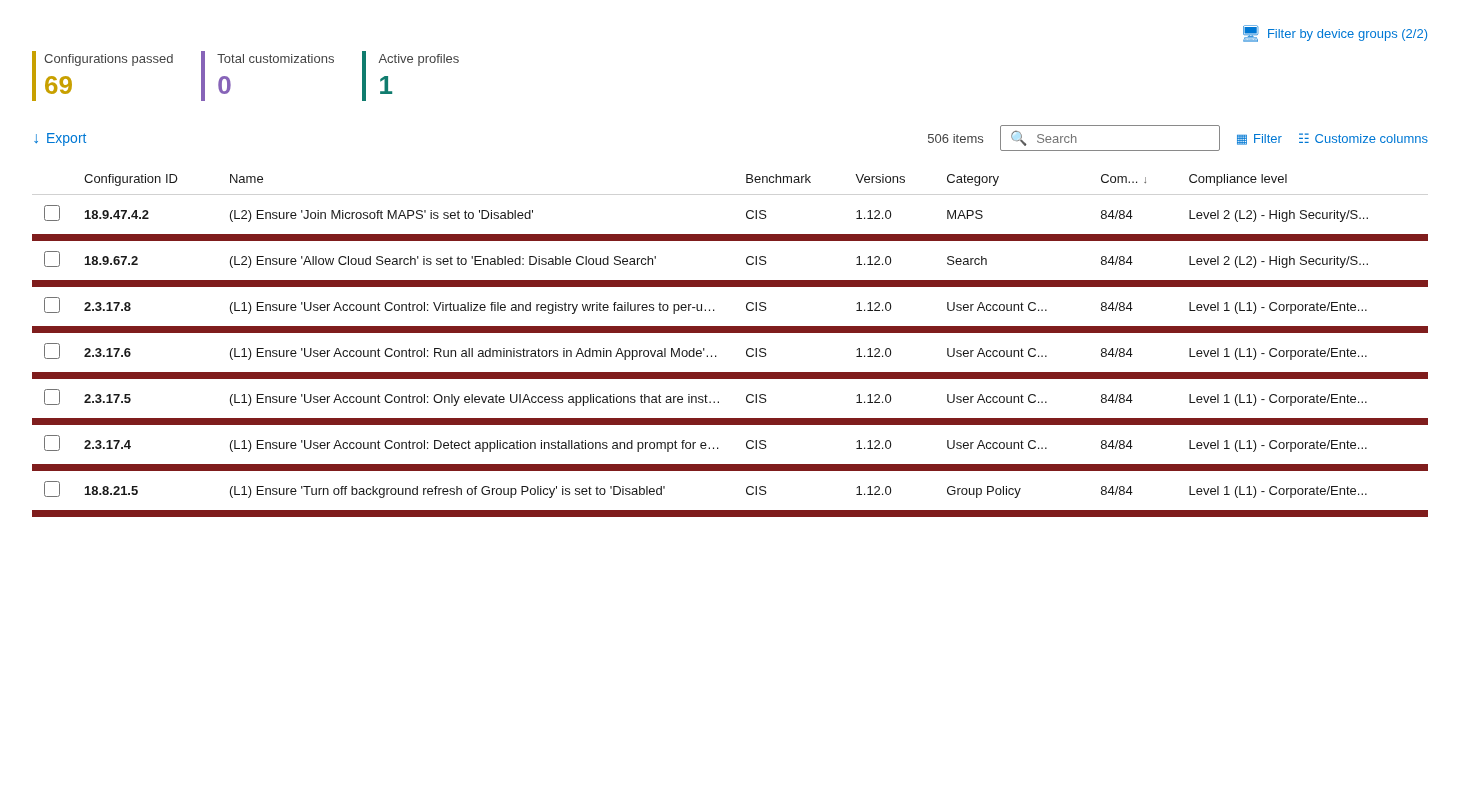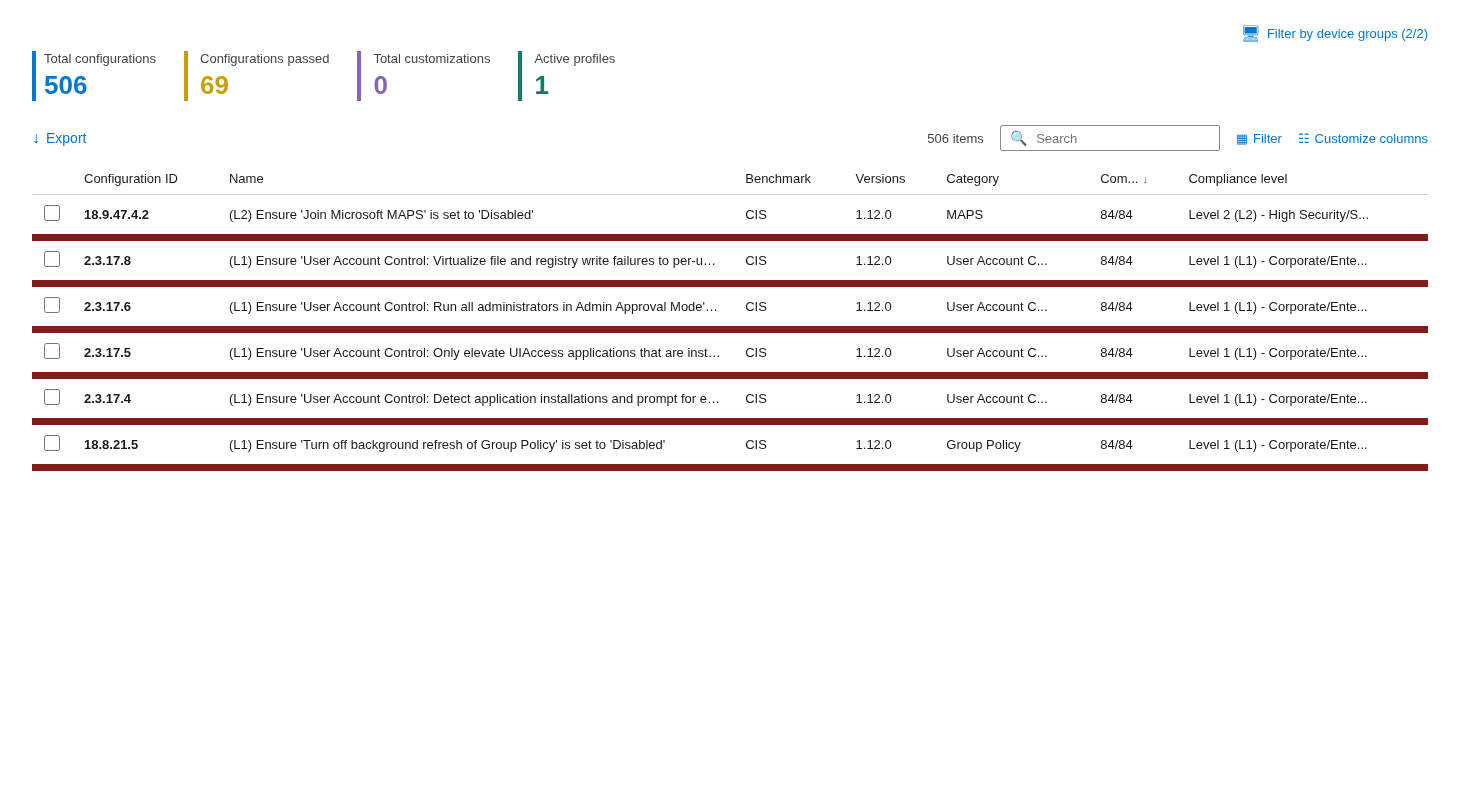--- a/index.html
+++ b/index.html
@@ -56,24 +56,20 @@
 
   <div class="top-bar">
     <button class="filter-device-btn">
       <span class="filter-device-icon">🖥</span>
       <span>Filter by device groups (2/2)</span>
     </button>
   </div>
 
 
   <div class="stats-row">
-    <div class="stat-item stat-blue">
-      <span class="stat-label">Total configurations</span>
-      <span class="stat-value">506</span>
-    </div>
     <div class="stat-item stat-gold">
       <span class="stat-label">Configurations passed</span>
       <span class="stat-value">69</span>
     </div>
     <div class="stat-item stat-purple">
       <span class="stat-label">Total customizations</span>
       <span class="stat-value">0</span>
     </div>
     <div class="stat-item stat-teal">
       <span class="stat-label">Active profiles</span>
@@ -145,20 +141,32 @@
     <td>CIS</td>
     <td>1.12.0</td>
     <td>MAPS</td>
     <td>84/84</td>
     <td>Level 2 (L2) - High Security/S...</td>
   </tr>
         <tr>
     <td class="checkbox-col">
       <input type="checkbox" style="">
     </td>
+    <td class="config-id">18.9.67.2</td>
+    <td class="name-col" title="(L2) Ensure 'Allow Cloud Search' is set to 'Enabled: Disable Cloud Search'">(L2) Ensure 'Allow Cloud Search' is set to 'Enabled: Disable Cloud Search'</td>
+    <td>CIS</td>
+    <td>1.12.0</td>
+    <td>Search</td>
+    <td>84/84</td>
+    <td>Level 2 (L2) - High Security/S...</td>
+  </tr>
+        <tr>
+    <td class="checkbox-col">
+      <input type="checkbox" style="">
+    </td>
     <td class="config-id">2.3.17.8</td>
     <td class="name-col" title="(L1) Ensure 'User Account Control: Virtualize file and registry write failures to per-user...">(L1) Ensure 'User Account Control: Virtualize file and registry write failures to per-user...</td>
     <td>CIS</td>
     <td>1.12.0</td>
     <td>User Account C...</td>
     <td>84/84</td>
     <td>Level 1 (L1) - Corporate/Ente...</td>
   </tr>
         <tr>
     <td class="checkbox-col">

